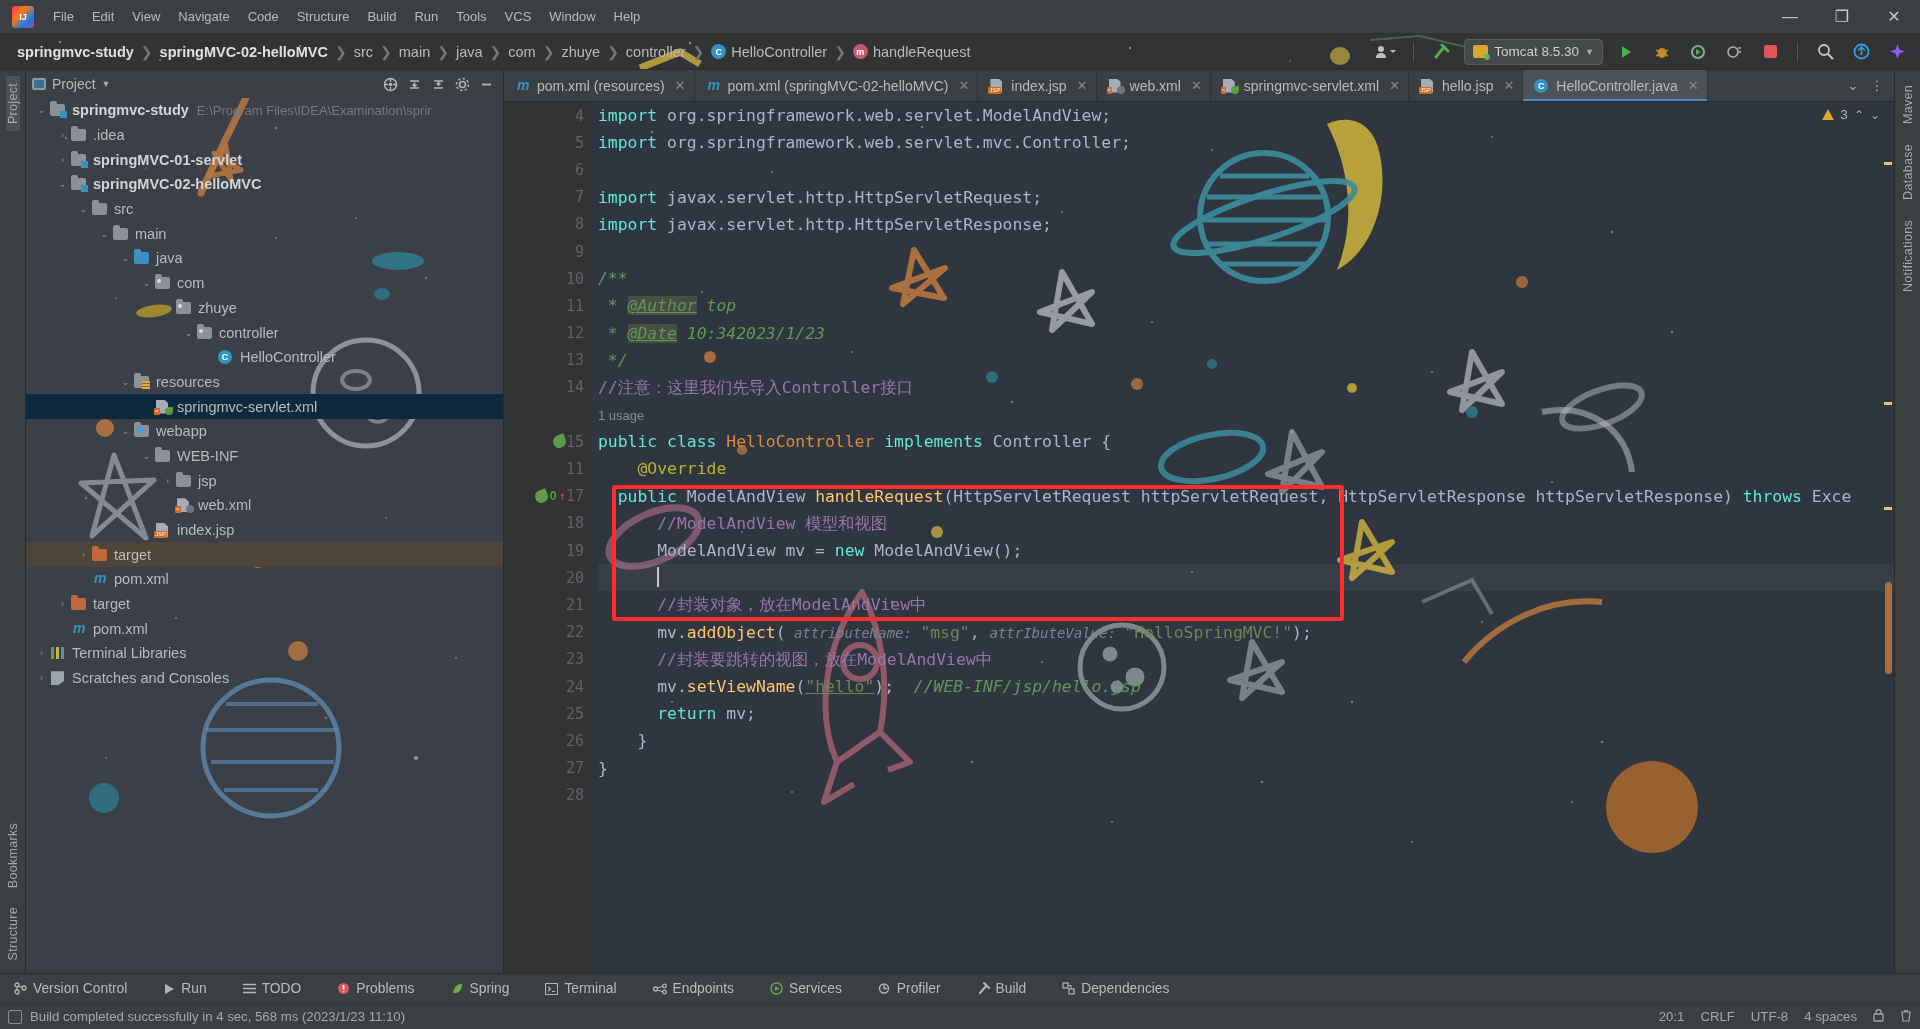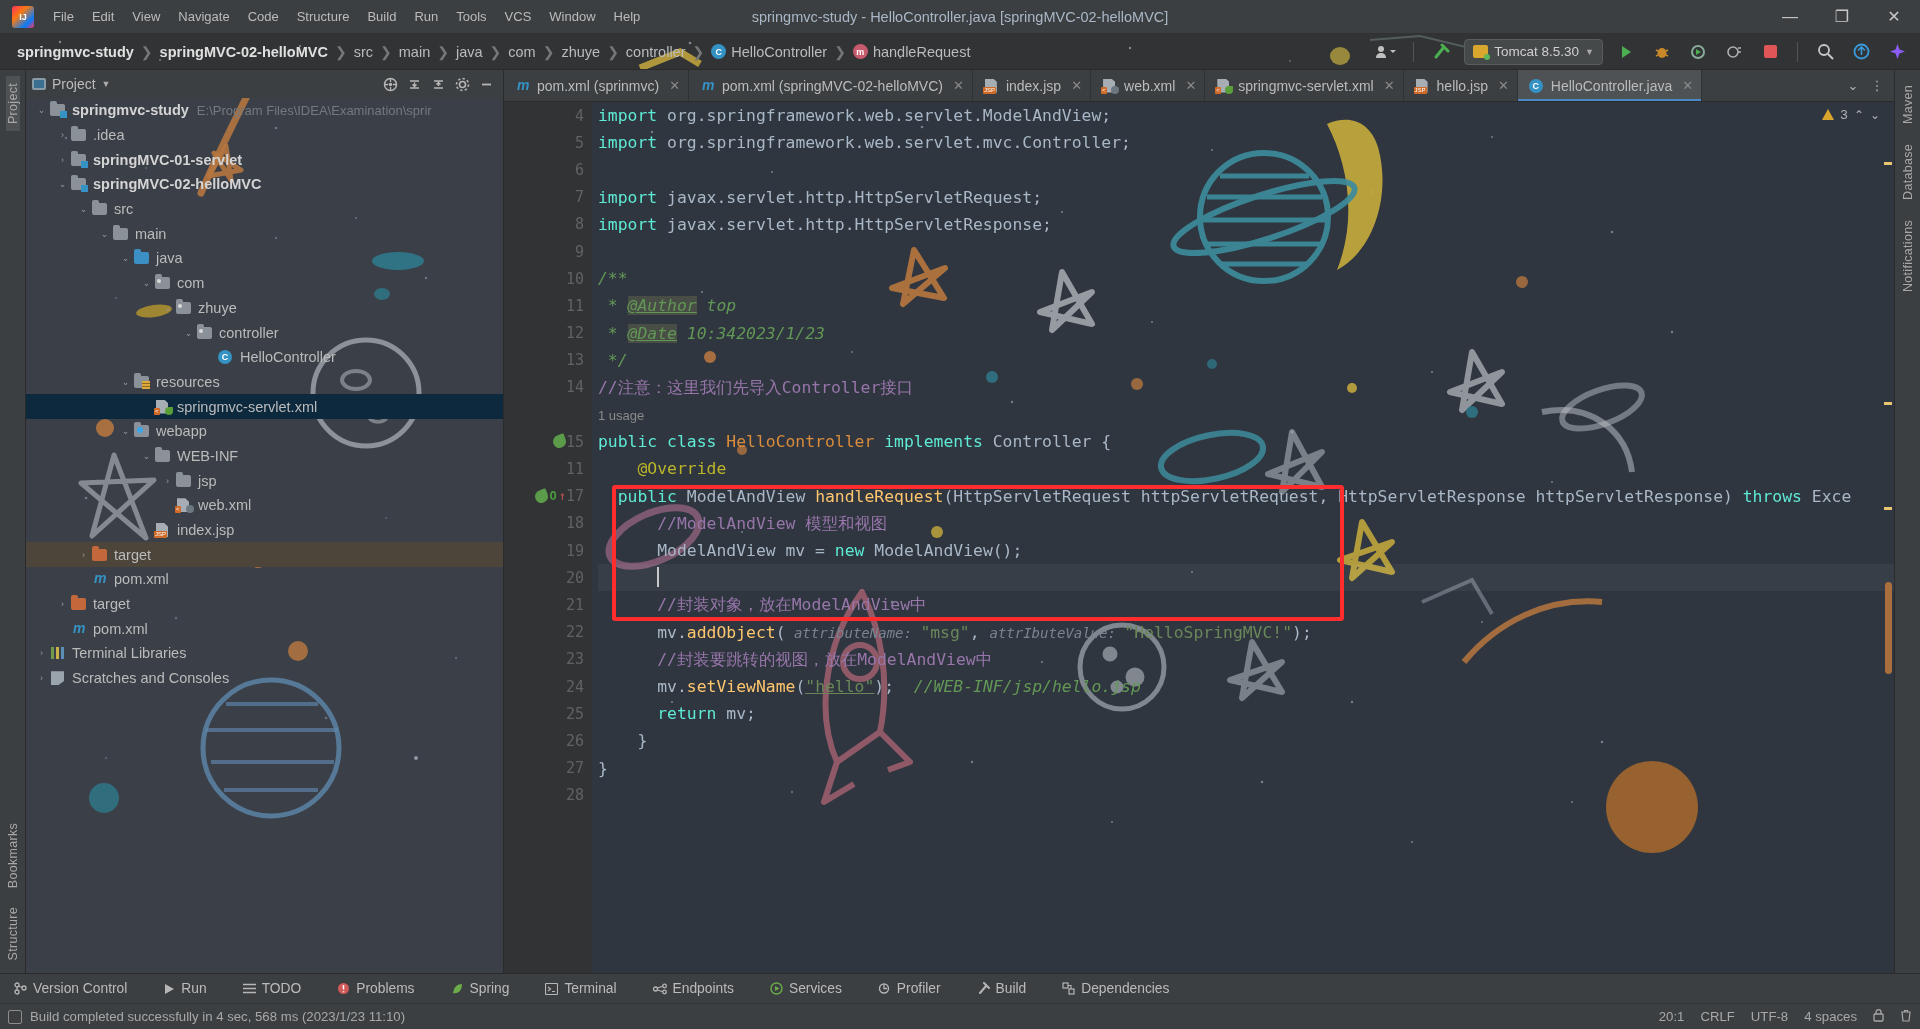--- a/index.html
+++ b/index.html
@@ -383,21 +383,20 @@
     <div class="menu-item">View</div>
     <div class="menu-item">Navigate</div>
     <div class="menu-item">Code</div>
     <div class="menu-item">Structure</div>
     <div class="menu-item">Build</div>
     <div class="menu-item">Run</div>
     <div class="menu-item">Tools</div>
     <div class="menu-item">VCS</div>
     <div class="menu-item">Window</div>
     <div class="menu-item">Help</div>
-    <div class="win-title">springmvc-study - HelloController.java [springMVC-02-helloMVC]</div>
     <div class="win-ctrls">
       <div class="win-btn">—</div>
       <div class="win-btn">❐</div>
       <div class="win-btn close">✕</div>
     </div>
   </div>
 
   <div class="navbar">
     <svg class="deco">
       <circle cx="60" cy="8" r="1.2" fill="#889"></circle>
@@ -781,21 +780,21 @@
           </div>
       </div>
     </div>
 
     <div class="editor-col">
       <div class="tabs" id="editor-tabs">
           <div class="tab">
             <span class="tab-ico">
               <span class="mvn-m">m</span>
             </span>
-            <span>pom.xml (sprinmvc)</span>
+            <span>pom.xml (resources)</span>
             <span class="x">✕</span>
           </div>
           <div class="tab">
             <span class="tab-ico">
               <span class="mvn-m">m</span>
             </span>
             <span>pom.xml (springMVC-02-helloMVC)</span>
             <span class="x">✕</span>
           </div>
           <div class="tab">

